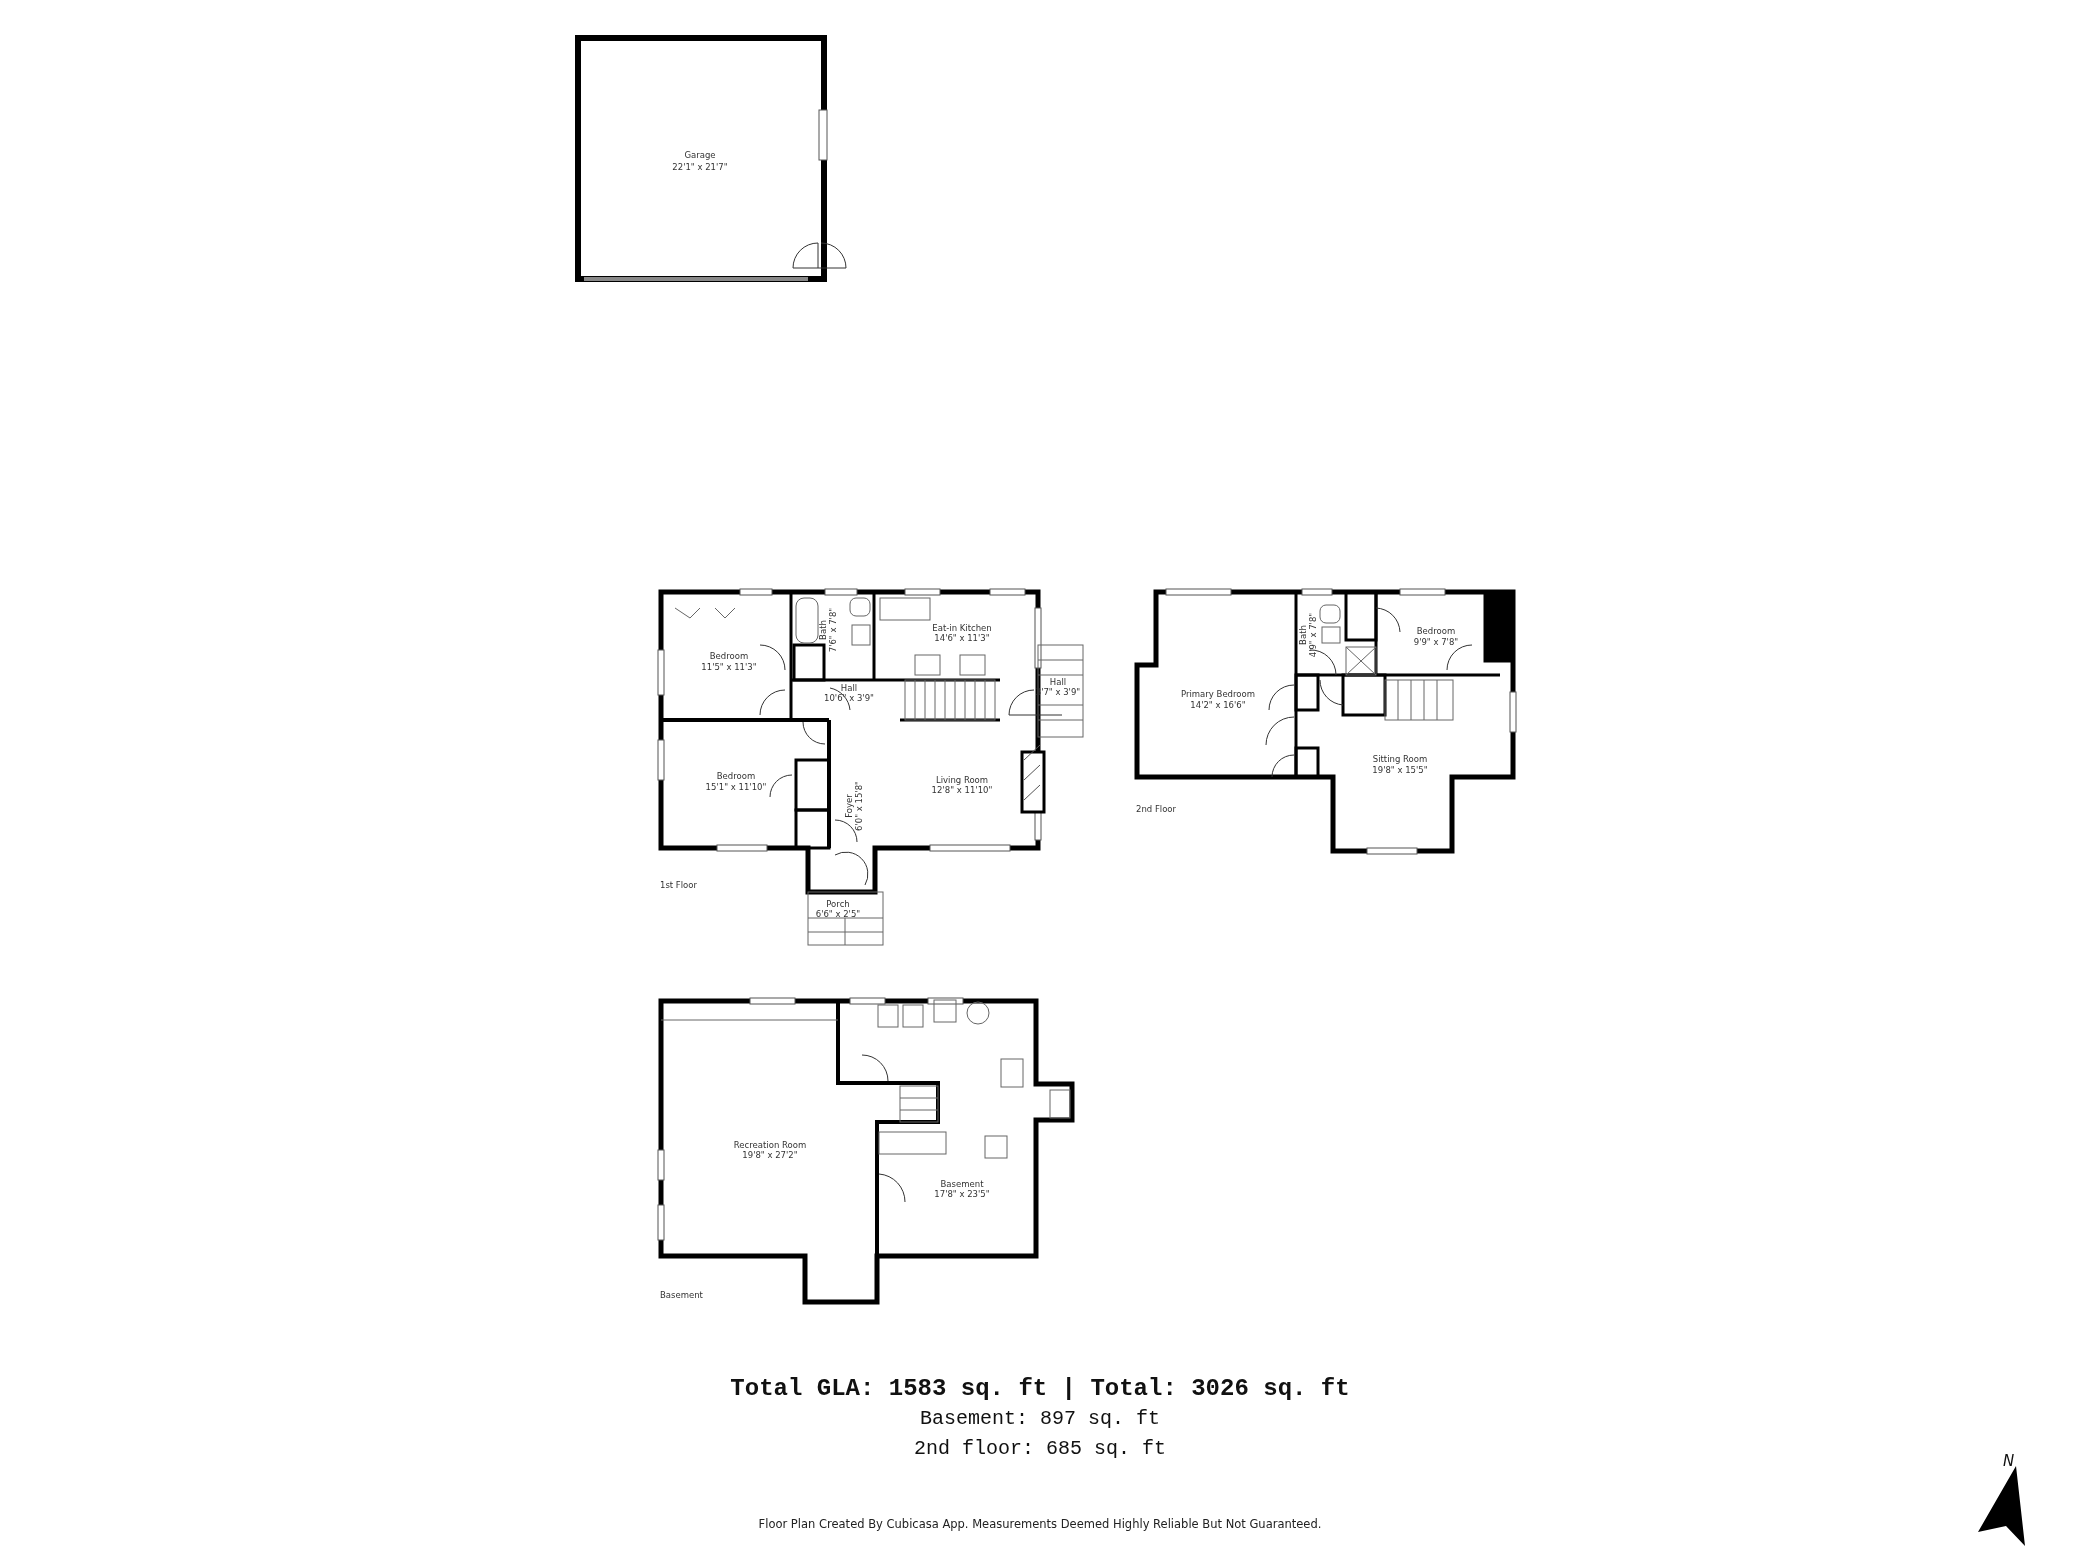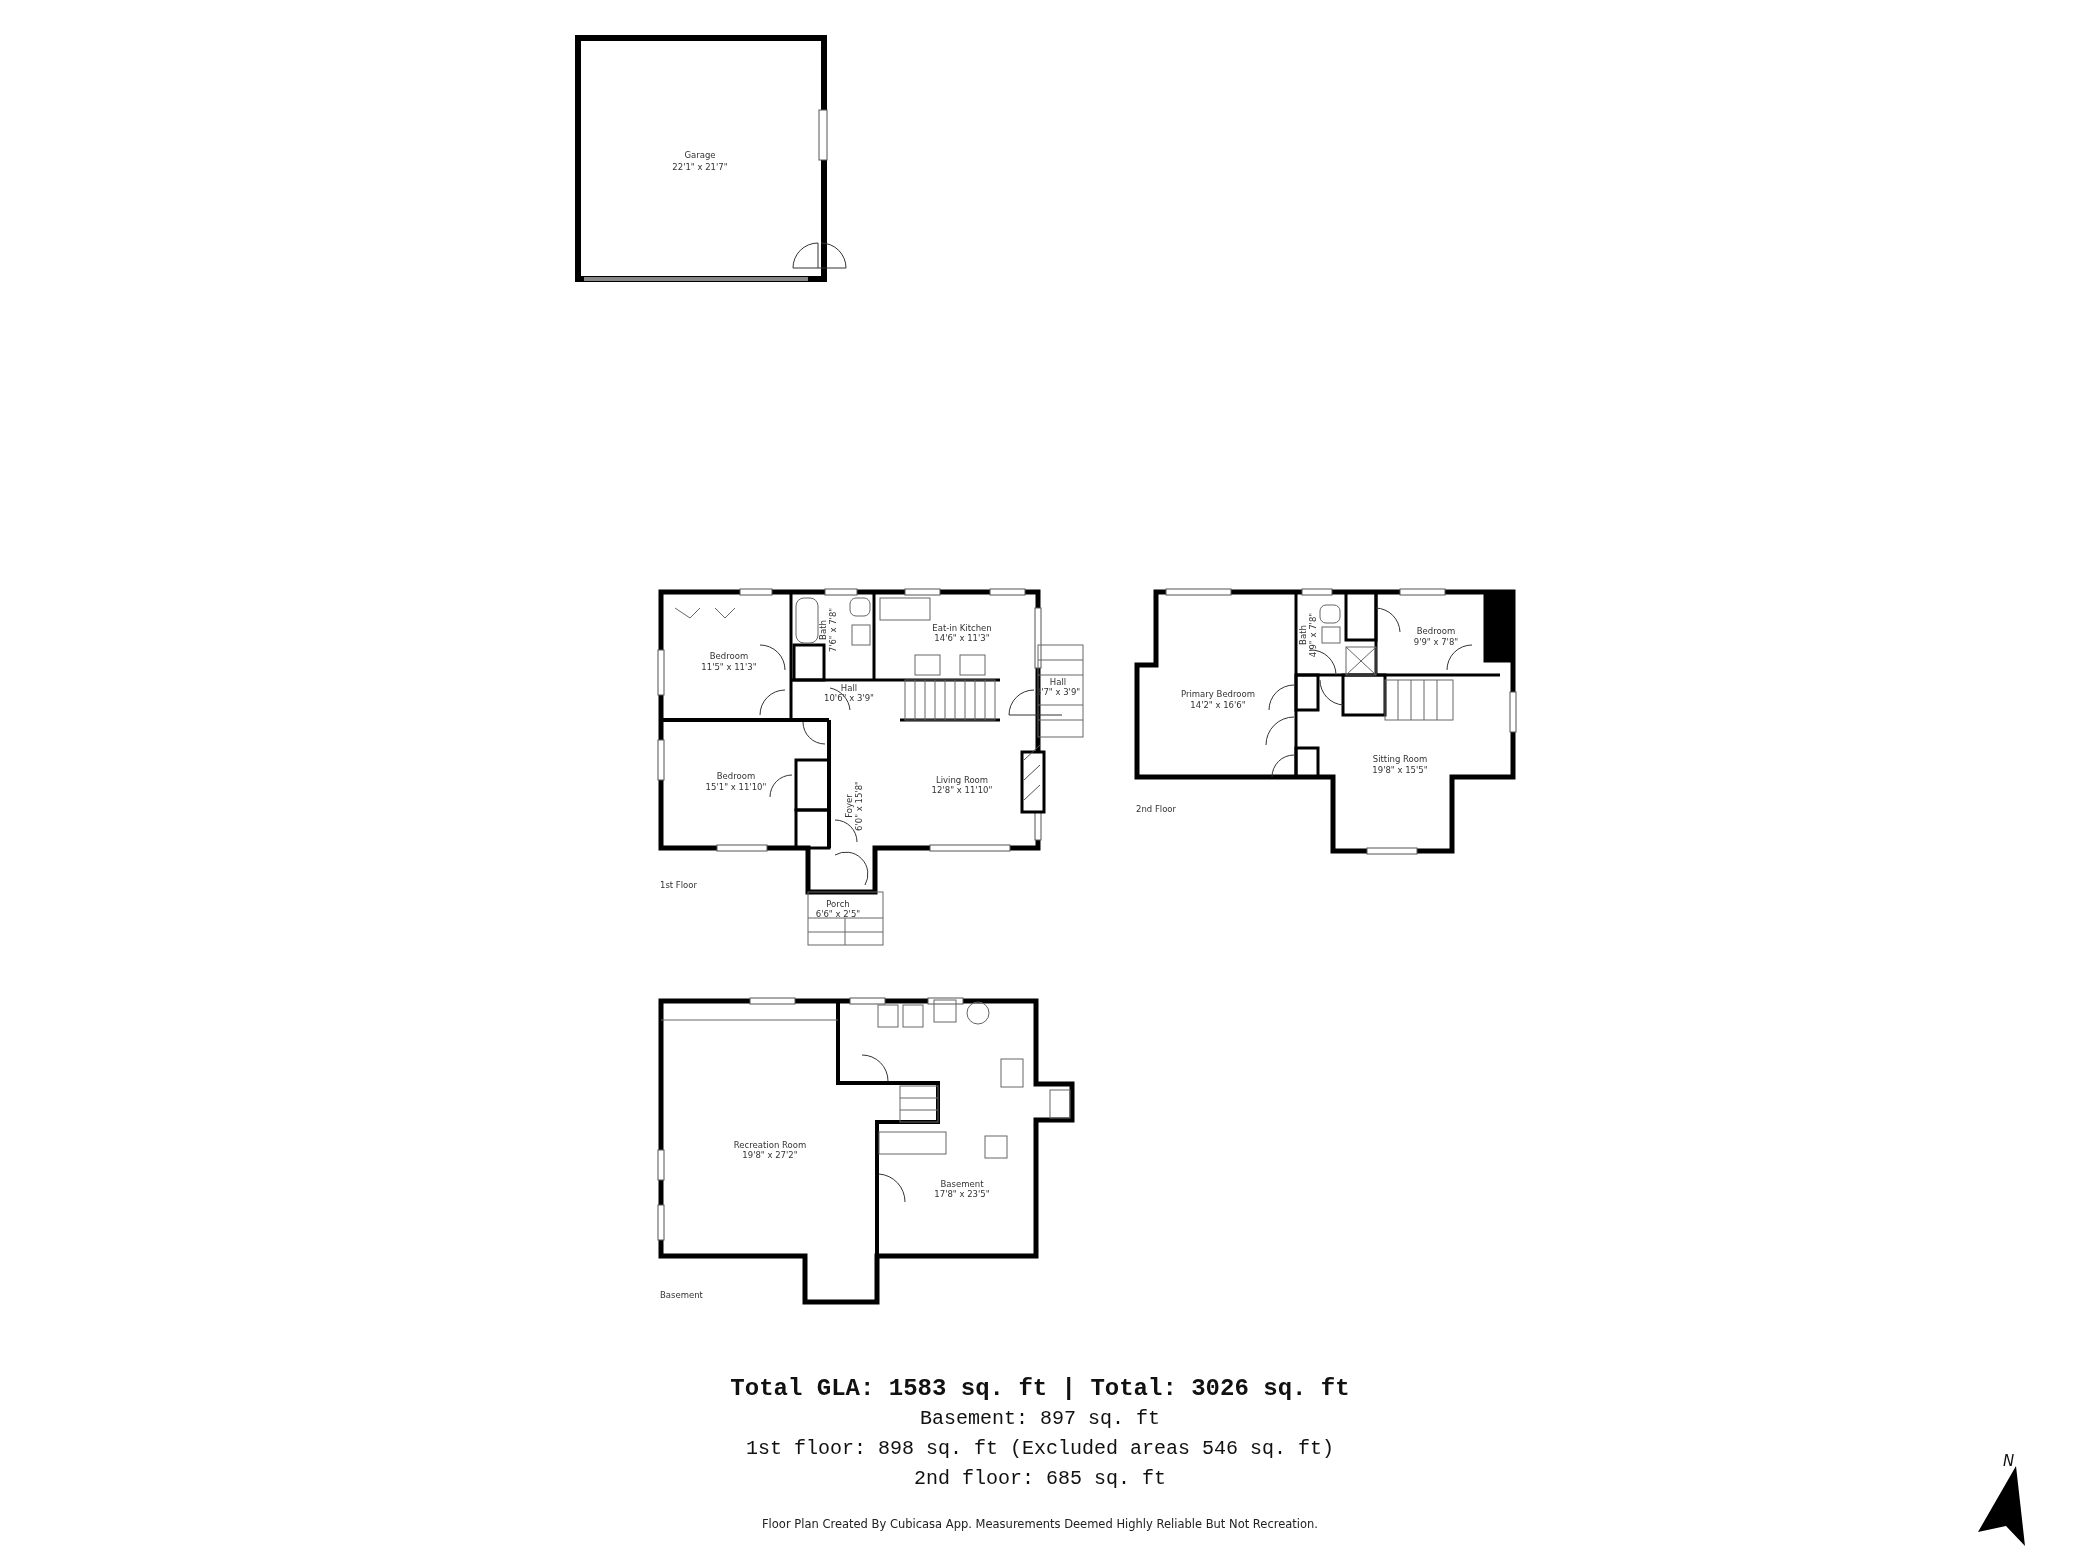--- a/index.html
+++ b/index.html
@@ -227,22 +227,21 @@
   <text class="room-label" x="770" y="1148">Recreation Room</text>
   <text class="room-label" x="770" y="1158">19'8" x 27'2"</text>
   <text class="room-label" x="962" y="1187">Basement</text>
   <text class="room-label" x="962" y="1197">17'8" x 23'5"</text>
   <text class="floor-label" x="660" y="1298">Basement</text>
 </svg>
 
 <div class="summary">
   <div class="total">Total GLA: 1583 sq. ft | Total: 3026 sq. ft</div>
   <div class="line">Basement: 897 sq. ft</div>
-  <div class="line">1st floor: 898 sq. ft (Excluded areas 546 sq. ft)</div>
   <div class="line">2nd floor: 685 sq. ft</div>
 </div>
 
-<div class="disclaimer">Floor Plan Created By Cubicasa App. Measurements Deemed Highly Reliable But Not Recreation.</div>
+<div class="disclaimer">Floor Plan Created By Cubicasa App. Measurements Deemed Highly Reliable But Not Guaranteed.</div>
 
 <div class="north-label">N</div>
 <svg class="north" viewBox="0 0 60 100">
   <polygon points="46,14 55,94 36,74 8,80" fill="#000"></polygon>
 </svg>
 
 </body></html>

